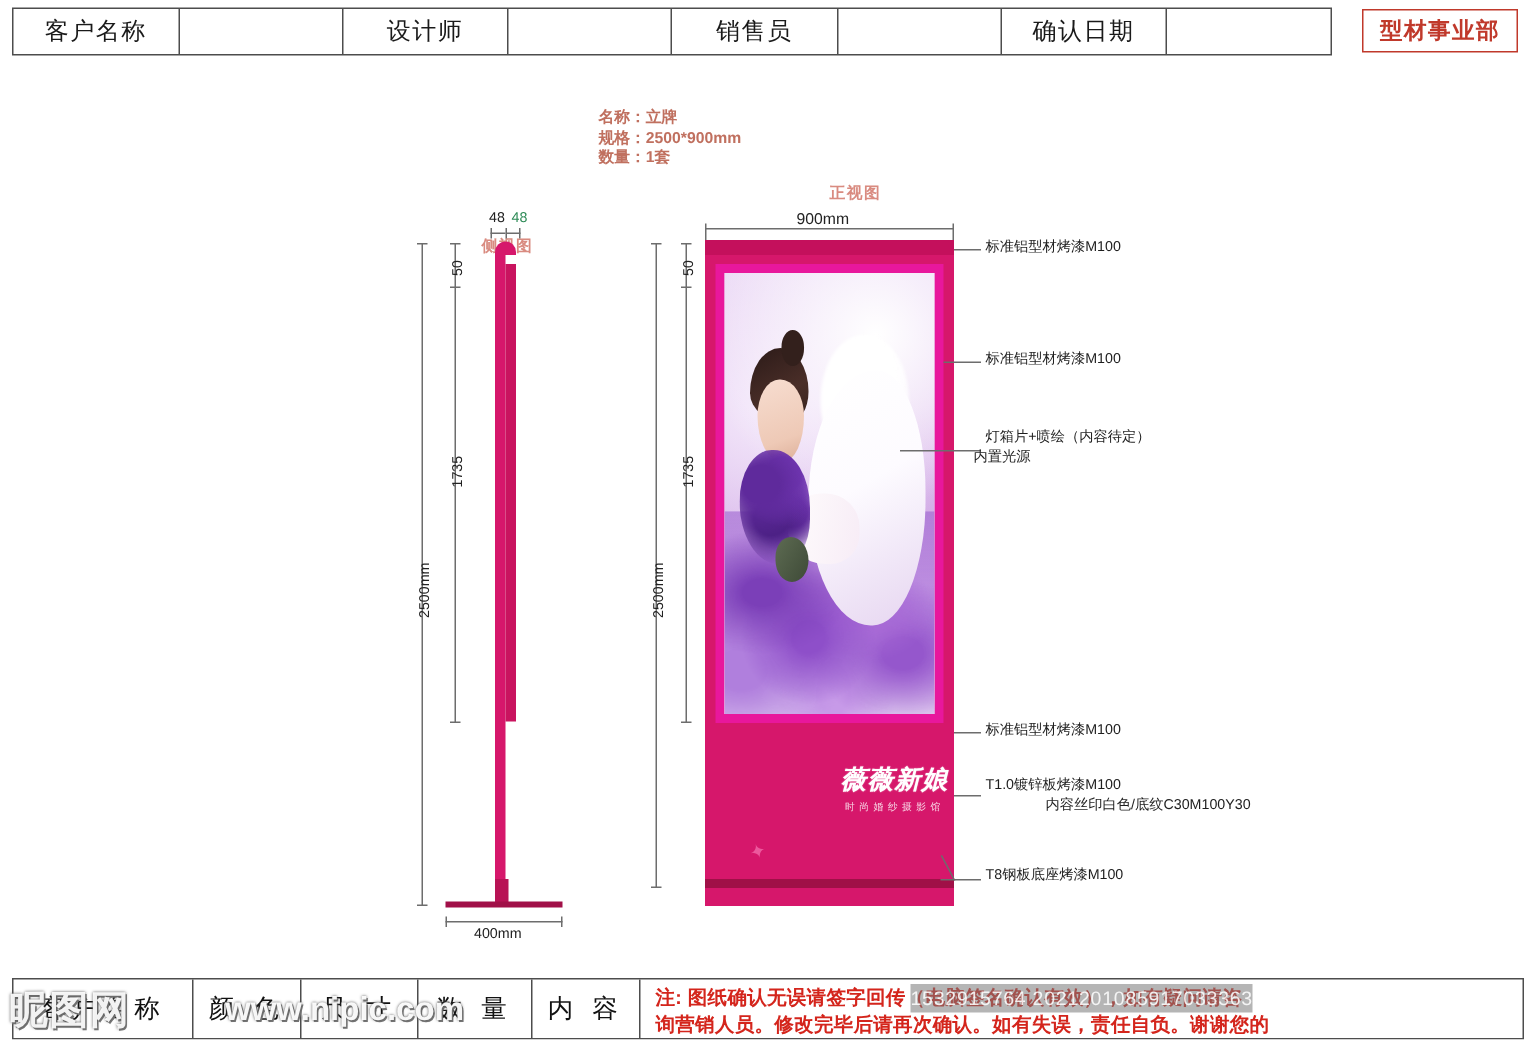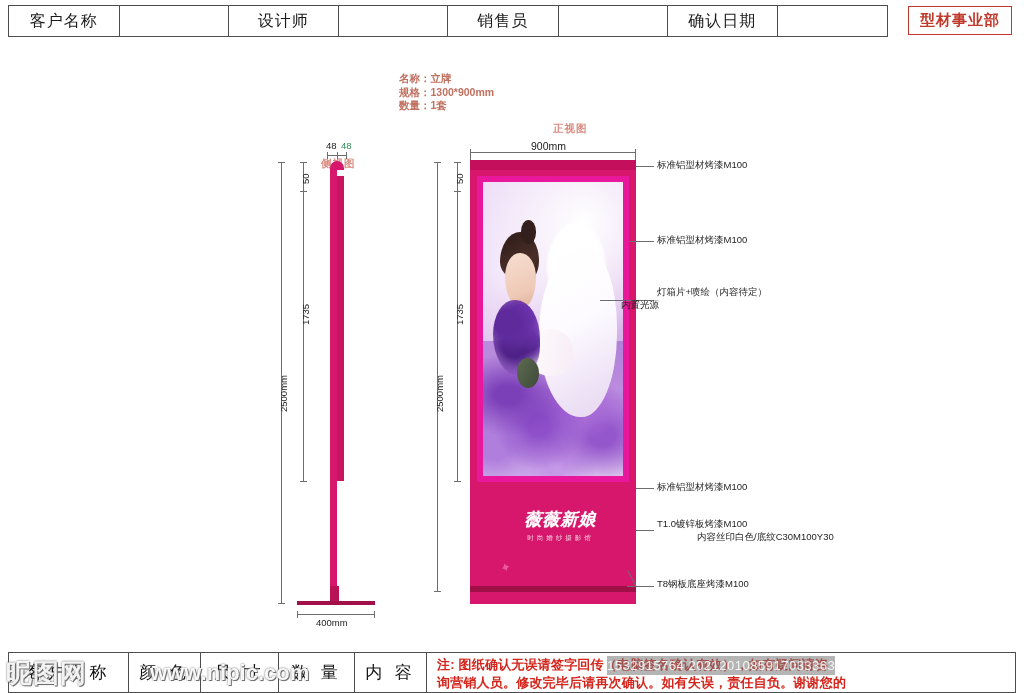--- a/index.html
+++ b/index.html
@@ -93,21 +93,21 @@
   #fv-lower{
     position:absolute;left:470px;top:482px;width:166px;height:104px;
     background:#d6176b;
   }
   #fv-basebar{
     position:absolute;left:470px;top:586px;width:166px;height:6px;
     background:#a01047;
   }
   .logo-wrap{
     position:absolute;left:470px;top:508px;width:181px;
-    text-align:center;color:#fff;pointer-events:none;
+    text-align:center;color:#fff;pointer-events:none;padding-left:36px;
   }
   .logo-main{
     font-size:17px;font-weight:bold;letter-spacing:1px;
     font-family:"DejaVu Sans",sans-serif;
     font-style:italic;text-shadow:0 0 1px rgba(255,255,255,.6);
   }
   .logo-sub{
     font-size:6.5px;letter-spacing:3px;margin-top:3px;opacity:.82;
   }
   .logo-mark{
@@ -209,21 +209,21 @@
   <div class="hdr-cell hc-blank"></div>
   <div class="hdr-cell hc-lbl">销售员</div>
   <div class="hdr-cell hc-blank"></div>
   <div class="hdr-cell hc-lbl">确认日期</div>
   <div class="hdr-cell hc-blank"></div>
 </div>
 <div class="hdr-badge">型材事业部</div>
 
 <div class="info-block">
   <div>名称：立牌</div>
-  <div>规格：1300*900mm</div>
+  <div>规格：2500*900mm</div>
   <div>数量：1套</div>
 </div>
 
 <div class="view-title" id="vt-side">侧视图</div>
 <div class="view-title" id="vt-front">正视图</div>
 
 <div class="dimtxt" style="left:326px;top:140px;">48</div>
 <div class="dimtxt green" style="left:341px;top:140px;">48</div>
 <div class="ln lnh" style="left:327px;top:155px;width:10px;"></div>
 <div class="ln lnh" style="left:338px;top:155px;width:9px;"></div>
@@ -302,21 +302,21 @@
 <div class="dimtxt rot" style="left:434px;top:412px;">2500mm</div>
 
 <div class="ln lnh" style="left:636px;top:166px;width:18px;"></div>
 <div class="anno" style="left:657px;top:159px;">标准铝型材烤漆M100</div>
 
 <div class="ln lnh" style="left:629px;top:241px;width:25px;"></div>
 <div class="anno" style="left:657px;top:234px;">标准铝型材烤漆M100</div>
 
 <div class="ln lnh" style="left:600px;top:300px;width:54px;"></div>
 <div class="anno" style="left:657px;top:286px;">灯箱片+喷绘（内容待定）</div>
-<div class="anno" style="left:621px;top:299px;">内置光源</div>
+<div class="anno" style="left:649px;top:299px;">内置光源</div>
 
 <div class="ln lnh" style="left:636px;top:488px;width:18px;"></div>
 <div class="anno" style="left:657px;top:481px;">标准铝型材烤漆M100</div>
 
 <div class="ln lnh" style="left:636px;top:530px;width:18px;"></div>
 <div class="anno" style="left:657px;top:518px;">T1.0镀锌板烤漆M100</div>
 <div class="anno" style="left:657px;top:531px;padding-left:40px;">内容丝印白色/底纹C30M100Y30</div>
 
 <div class="ln lnh" style="left:627px;top:586px;width:27px;"></div>
 <div class="ln" style="left:636px;top:568px;width:1px;height:19px;transform:rotate(-28deg);transform-origin:bottom;"></div>

